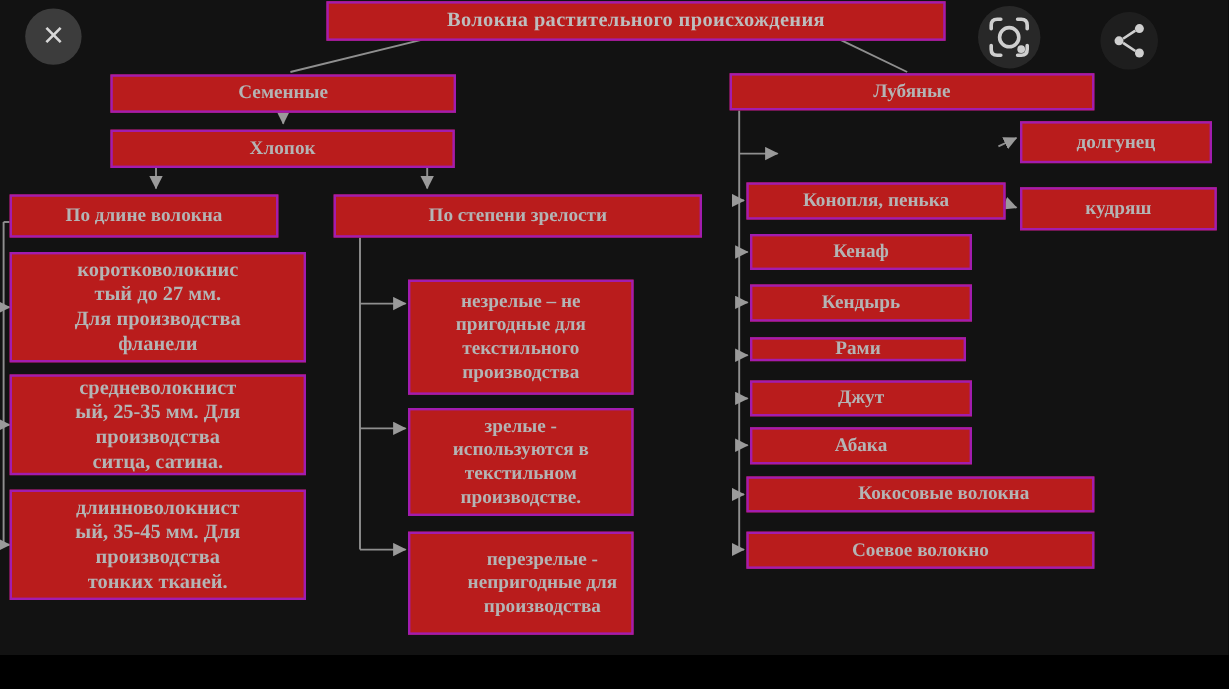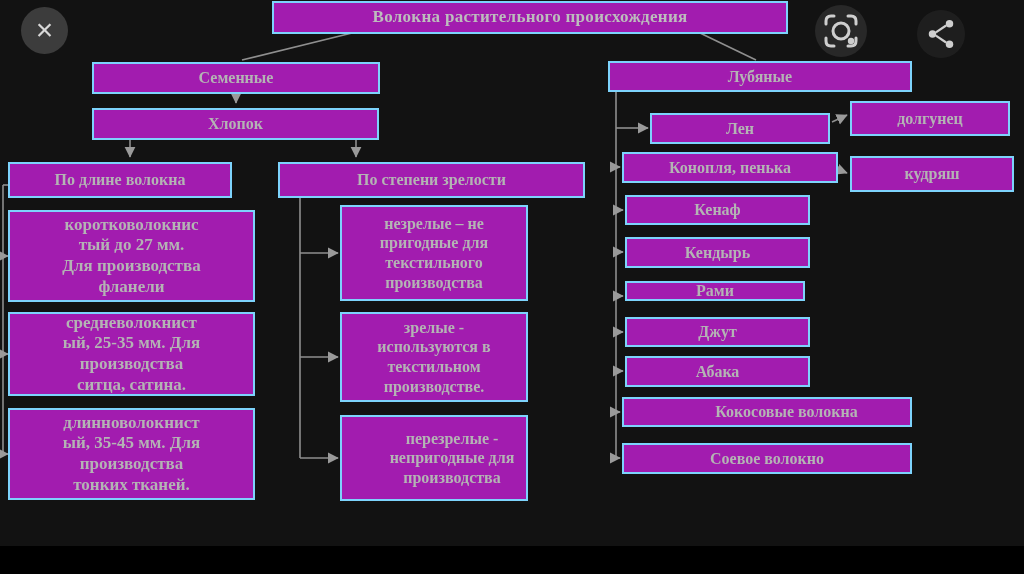--- a/index.html
+++ b/index.html
@@ -1,33 +1,33 @@
 <!DOCTYPE html>
 <html><head>
 <meta charset="utf-8">
 <style>
   html,body{margin:0;padding:0;background:#000;width:1024px;height:574px;overflow:hidden;}
   #stage{position:relative;width:1024px;height:574px;background:#000;font-family:"Liberation Serif",serif;}
   #slide{position:absolute;left:0;top:0;width:1024px;height:546px;background:#121212;}
   .box{
     position:absolute;
     box-sizing:border-box;
-    border:2px solid #7dd3fc;
-    background:#a21caf;
+    border:2px solid #a21caf;
+    background:#b91c1c;
     color:#b4b4b4;
     font-weight:bold;
     display:flex;align-items:center;justify-content:center;
     text-align:center;
     white-space:pre-line;
     line-height:1.22;
     padding:2px 4px;
   }
   .lvl1{font-size:17px;letter-spacing:.3px;color:#bdbdbd;}
   .lvl2{font-size:16px;}
-  .body-sm{font-size:16px;}
+  .body-sm{font-size:16px;margin-top:28px;}
   .body-lg{font-size:17px;}
   #connectors{position:absolute;left:0;top:0;width:1024px;height:574px;pointer-events:none;}
   .overlay-btn{
     position:absolute;border-radius:50%;
     display:flex;align-items:center;justify-content:center;
     cursor:pointer;
   }
   #close-btn{left:21px;top:7px;width:47px;height:47px;background:rgba(140,140,140,.35);}
   #close-btn span{color:#d8d8d8;font-size:30px;font-family:"Liberation Sans",sans-serif;line-height:1;margin-top:-2px;}
   #lens-btn{left:815px;top:5px;width:52px;height:52px;background:rgba(120,120,120,.22);}
@@ -84,21 +84,20 @@
   </svg>
 
   <div class="box lvl1" style="left:272px;top:1px;width:516px;height:33px;">Волокна растительного происхождения</div>
 
   <div class="box lvl2" style="left:92px;top:62px;width:288px;height:32px;">Семенные</div>
 
   <div class="box lvl2" style="left:608px;top:61px;width:304px;height:31px;">Лубяные</div>
 
   <div class="box lvl2" style="left:92px;top:108px;width:287px;height:32px;">Хлопок</div>
 
-  <div class="box lvl2" style="left:650px;top:113px;width:180px;height:31px;">Лен</div>
 
   <div class="box lvl2" style="left:850px;top:101px;width:160px;height:35px;">долгунец</div>
 
   <div class="box lvl2" style="left:622px;top:152px;width:216px;height:31px;">Конопля, пенька</div>
 
   <div class="box lvl2" style="left:850px;top:156px;width:164px;height:36px;">кудряш</div>
 
   <div class="box lvl2" style="left:8px;top:162px;width:224px;height:36px;">По длине волокна</div>
 
   <div class="box lvl2" style="left:278px;top:162px;width:307px;height:36px;">По степени зрелости</div>

